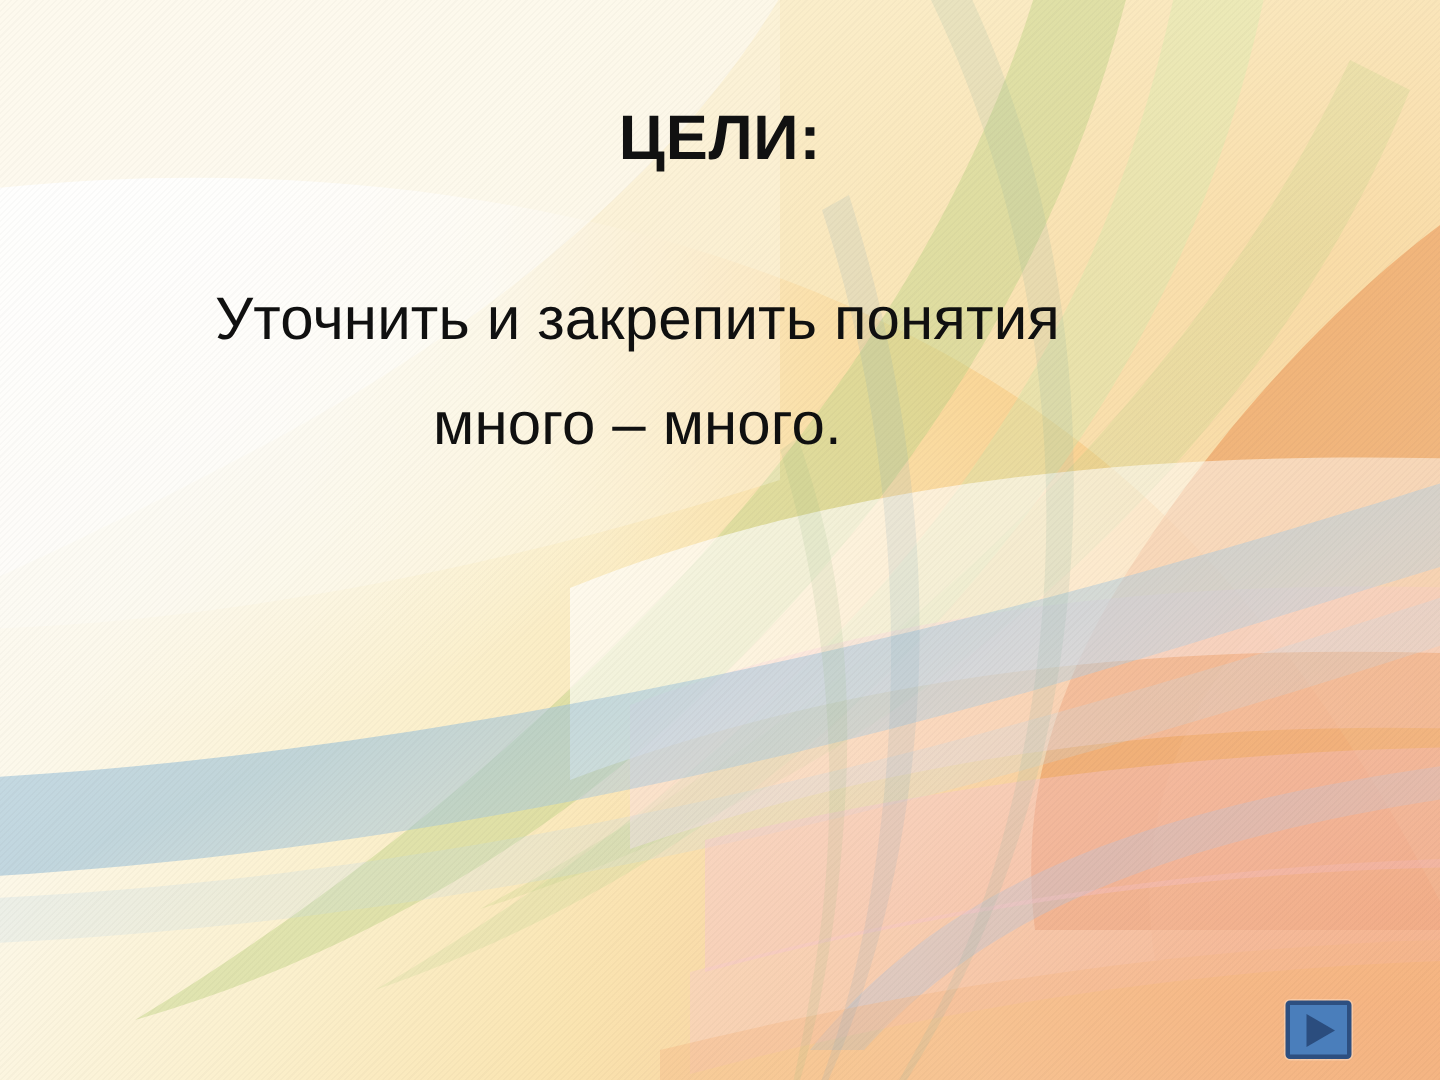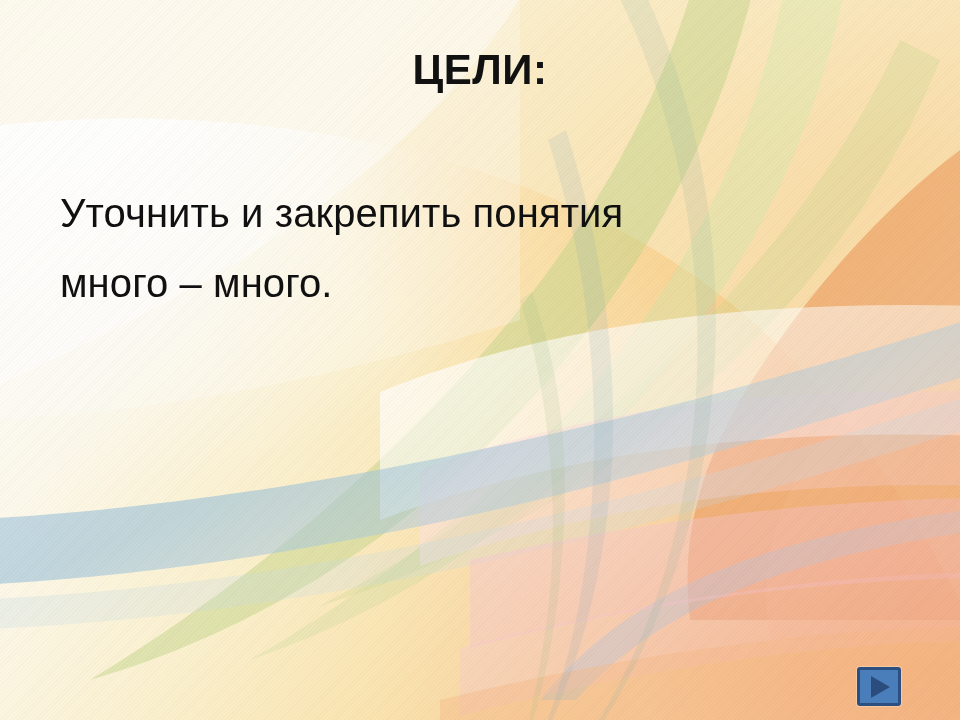--- a/index.html
+++ b/index.html
@@ -62,21 +62,21 @@
       repeating-linear-gradient(-45deg, rgba(0,0,0,0.022) 0 1px, rgba(0,0,0,0) 1px 3px);
     mix-blend-mode: multiply;
     opacity: .75;
   }
 
   
   #title {
     position: absolute;
     left: 0;
     right: 0;
-    top: 48px;
+    top: 70px;
     text-align: center;
     font-size: 42px;
     font-weight: 700;
     letter-spacing: 0.5px;
     color: #111111;
     line-height: 1.05;
     white-space: nowrap;
   }
 
   #body-block {
@@ -86,20 +86,21 @@
     width: 730px;
   }
 
   .body-line {
     font-size: 40px;
     font-weight: 400;
     color: #101010;
     line-height: 70px;
     white-space: nowrap;
     letter-spacing: 0.1px;
+    text-align: center;
   }
 
   
   #next-button {
     position: absolute;
     left: 857px;
     top: 667px;
     width: 44px;
     height: 39px;
     box-sizing: border-box;

